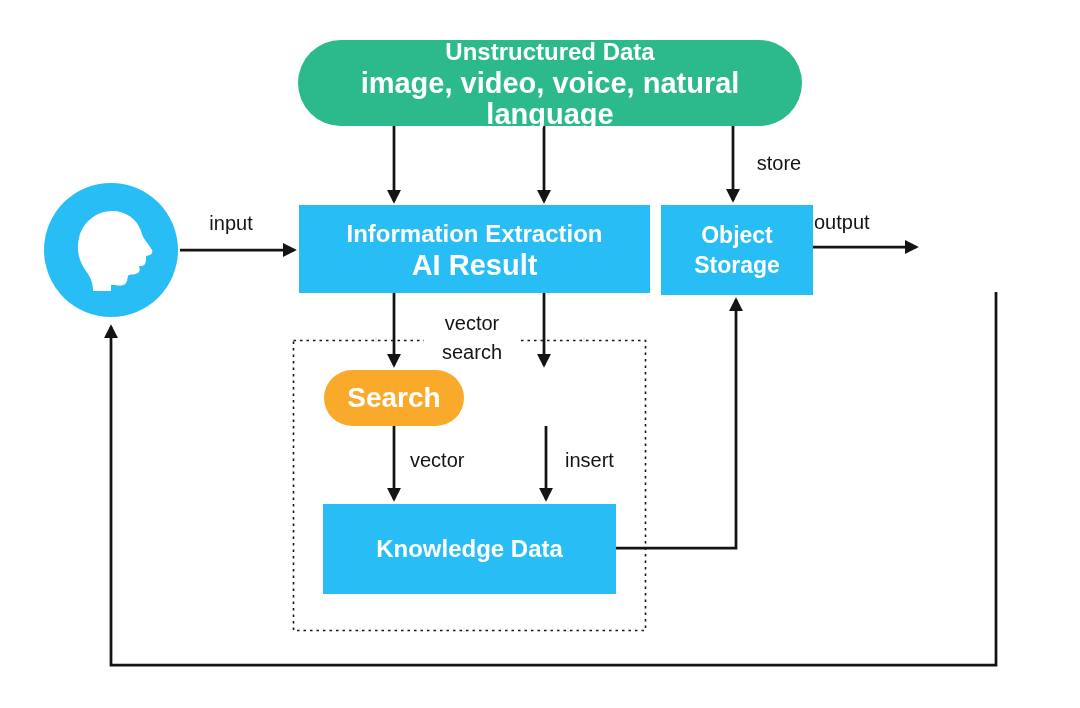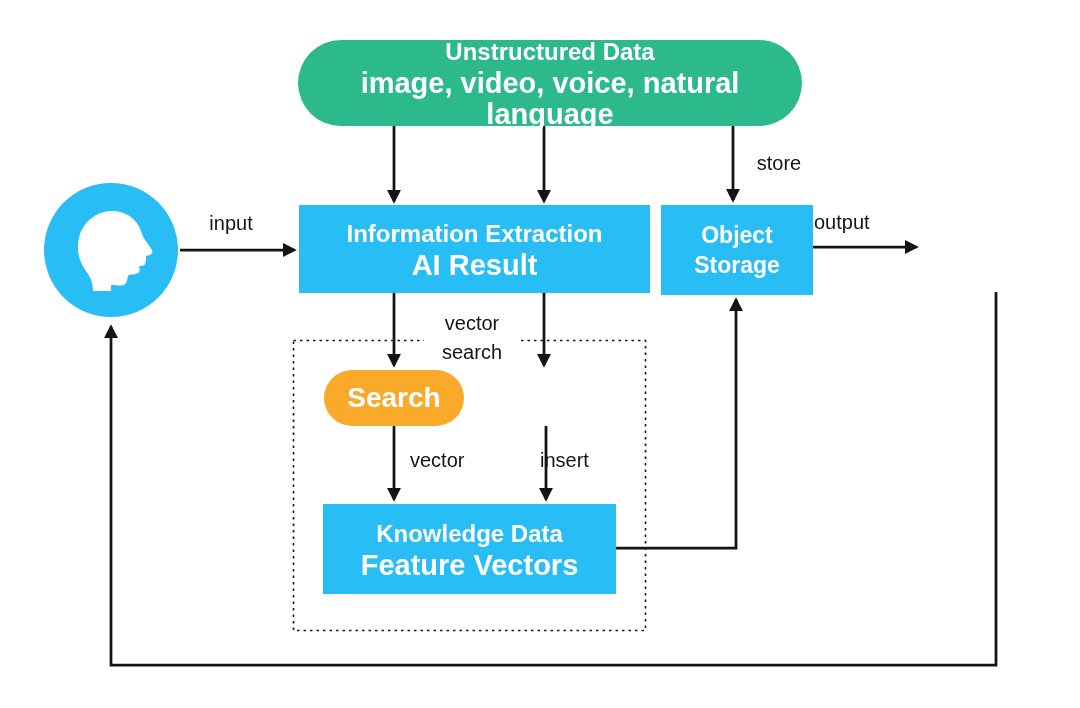--- a/index.html
+++ b/index.html
@@ -77,21 +77,21 @@
     font-size: 20px;
     line-height: 29px;
     color: var(--label-text);
     white-space: pre-line;
   }
   .l-input  { left: 165px; top: 209px; width: 100px; text-align: center; }
   .l-store  { left: 723px; top: 149px; width: 80px;  text-align: center; }
   .l-output { left: 798px; top: 208px; width: 100px; text-align: left; }
   .l-vector { left: 408px; top: 309px; width: 96px;  text-align: center; background: var(--background); }
   .l-query  { left: 394px; top: 446px; width: 100px; text-align: left; }
-  .l-insert { left: 524px; top: 446px; width: 100px; text-align: left; }
+  .l-insert { left: 549px; top: 446px; width: 100px; text-align: left; }
 </style>
 </head>
 <body>
 
 <div class="canvas">
 
   <svg class="layer" viewBox="0 0 1080 708">
     <defs>
       <marker id="ah" viewBox="0 0 10 10" refX="8" refY="5" markerWidth="5.2" markerHeight="5.2" orient="auto-start-reverse">
         <path class="arrow-head" d="M0,0 L10,5 L0,10 Z"></path>
@@ -151,21 +151,20 @@
   </div>
 
 
   <div class="node n-search">
     <div class="title">Search</div>
   </div>
 
 
   <div class="node n-knowledge">
     <div class="title">Knowledge Data</div>
-    <div class="subtitle">Feature Vectors</div>
   </div>
 
   <div class="elabel l-input">input</div>
   <div class="elabel l-store">store</div>
   <div class="elabel l-output">output</div>
   <div class="elabel l-vector">vector search</div>
   <div class="elabel l-query">vector</div>
   <div class="elabel l-insert">insert</div>
 
 </div>

